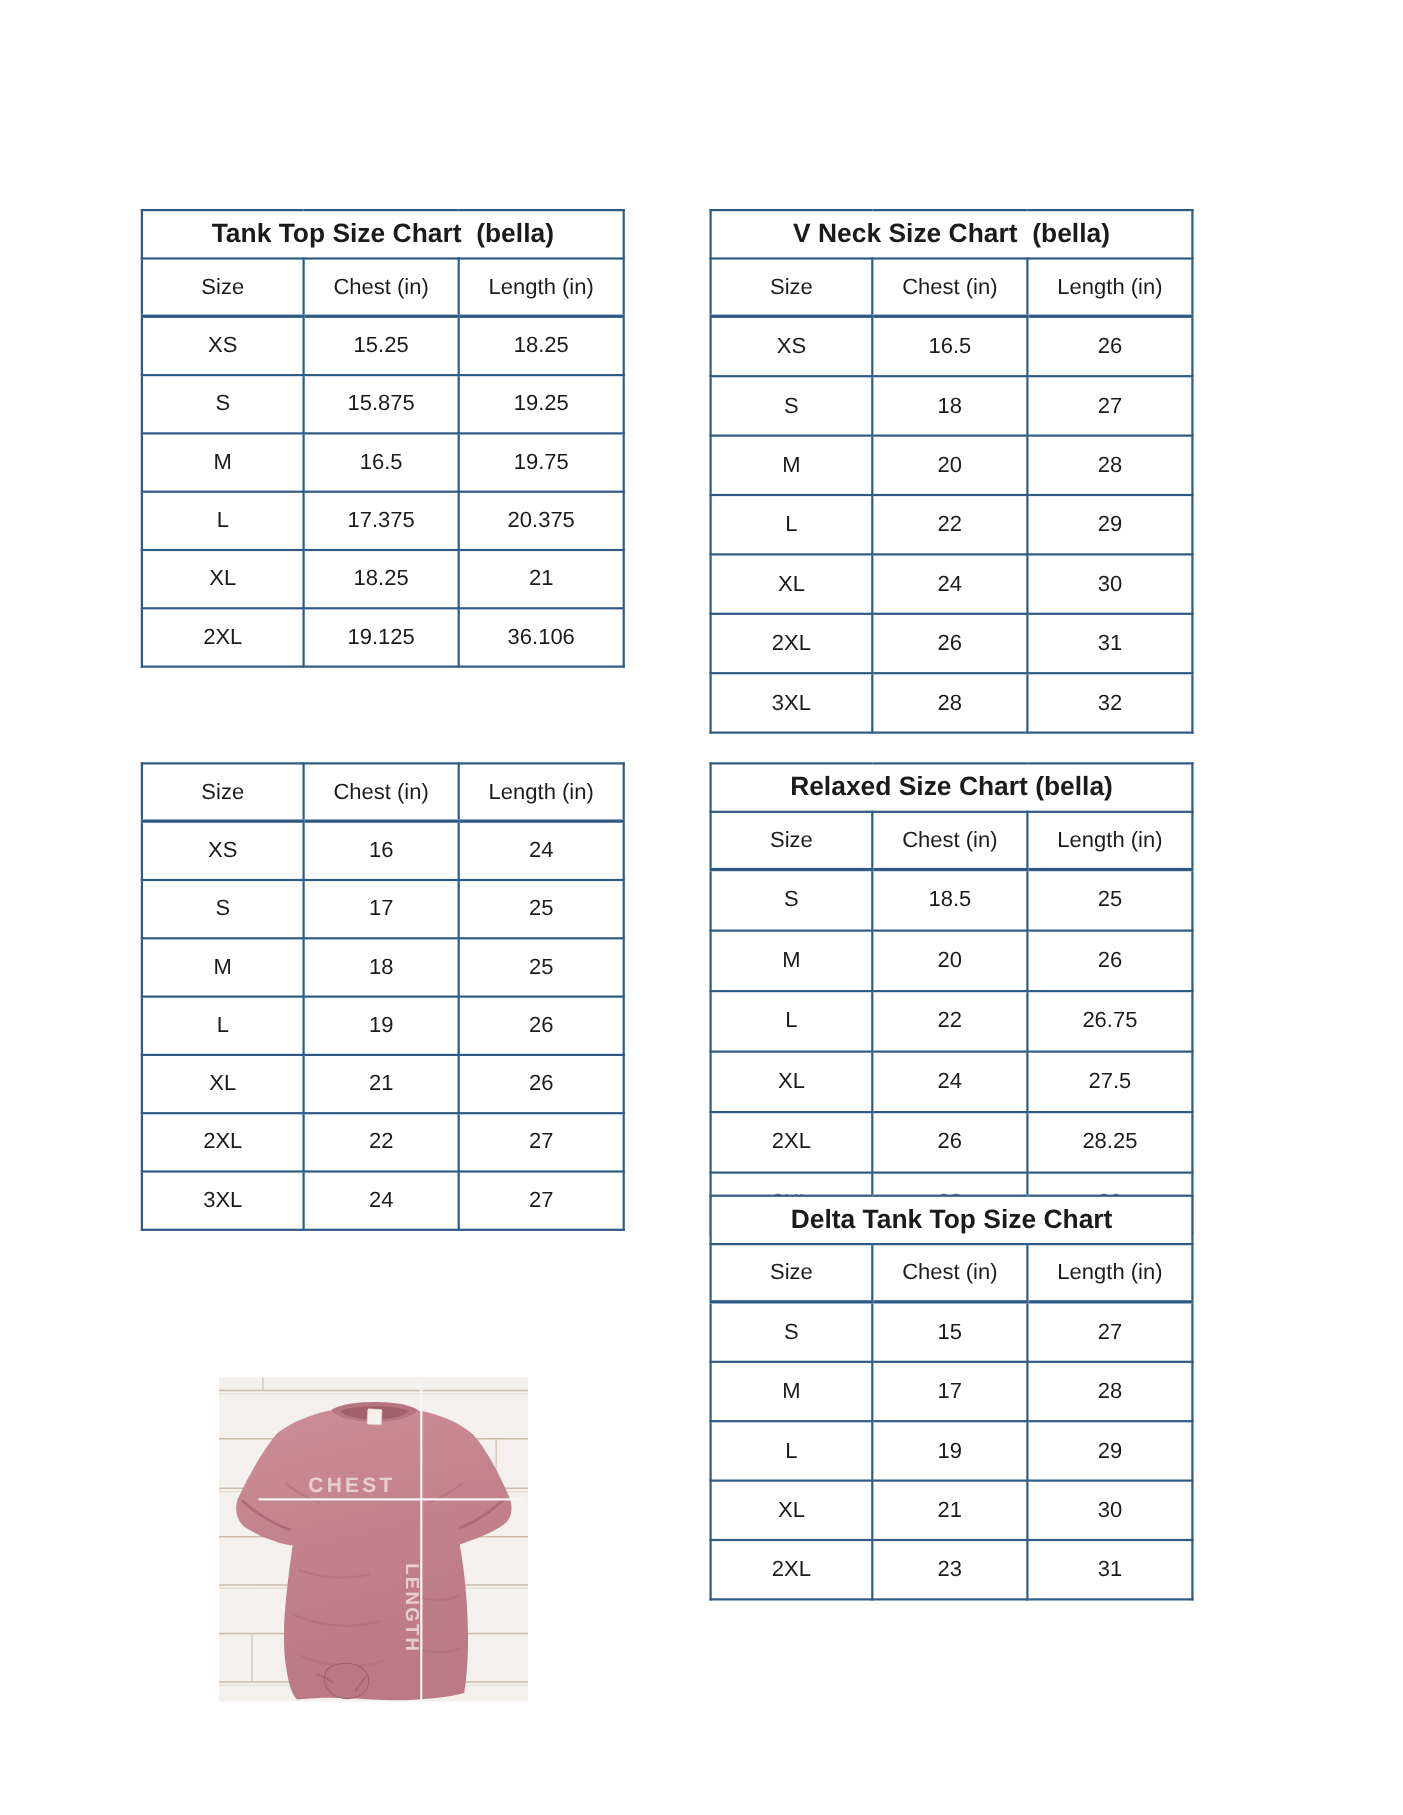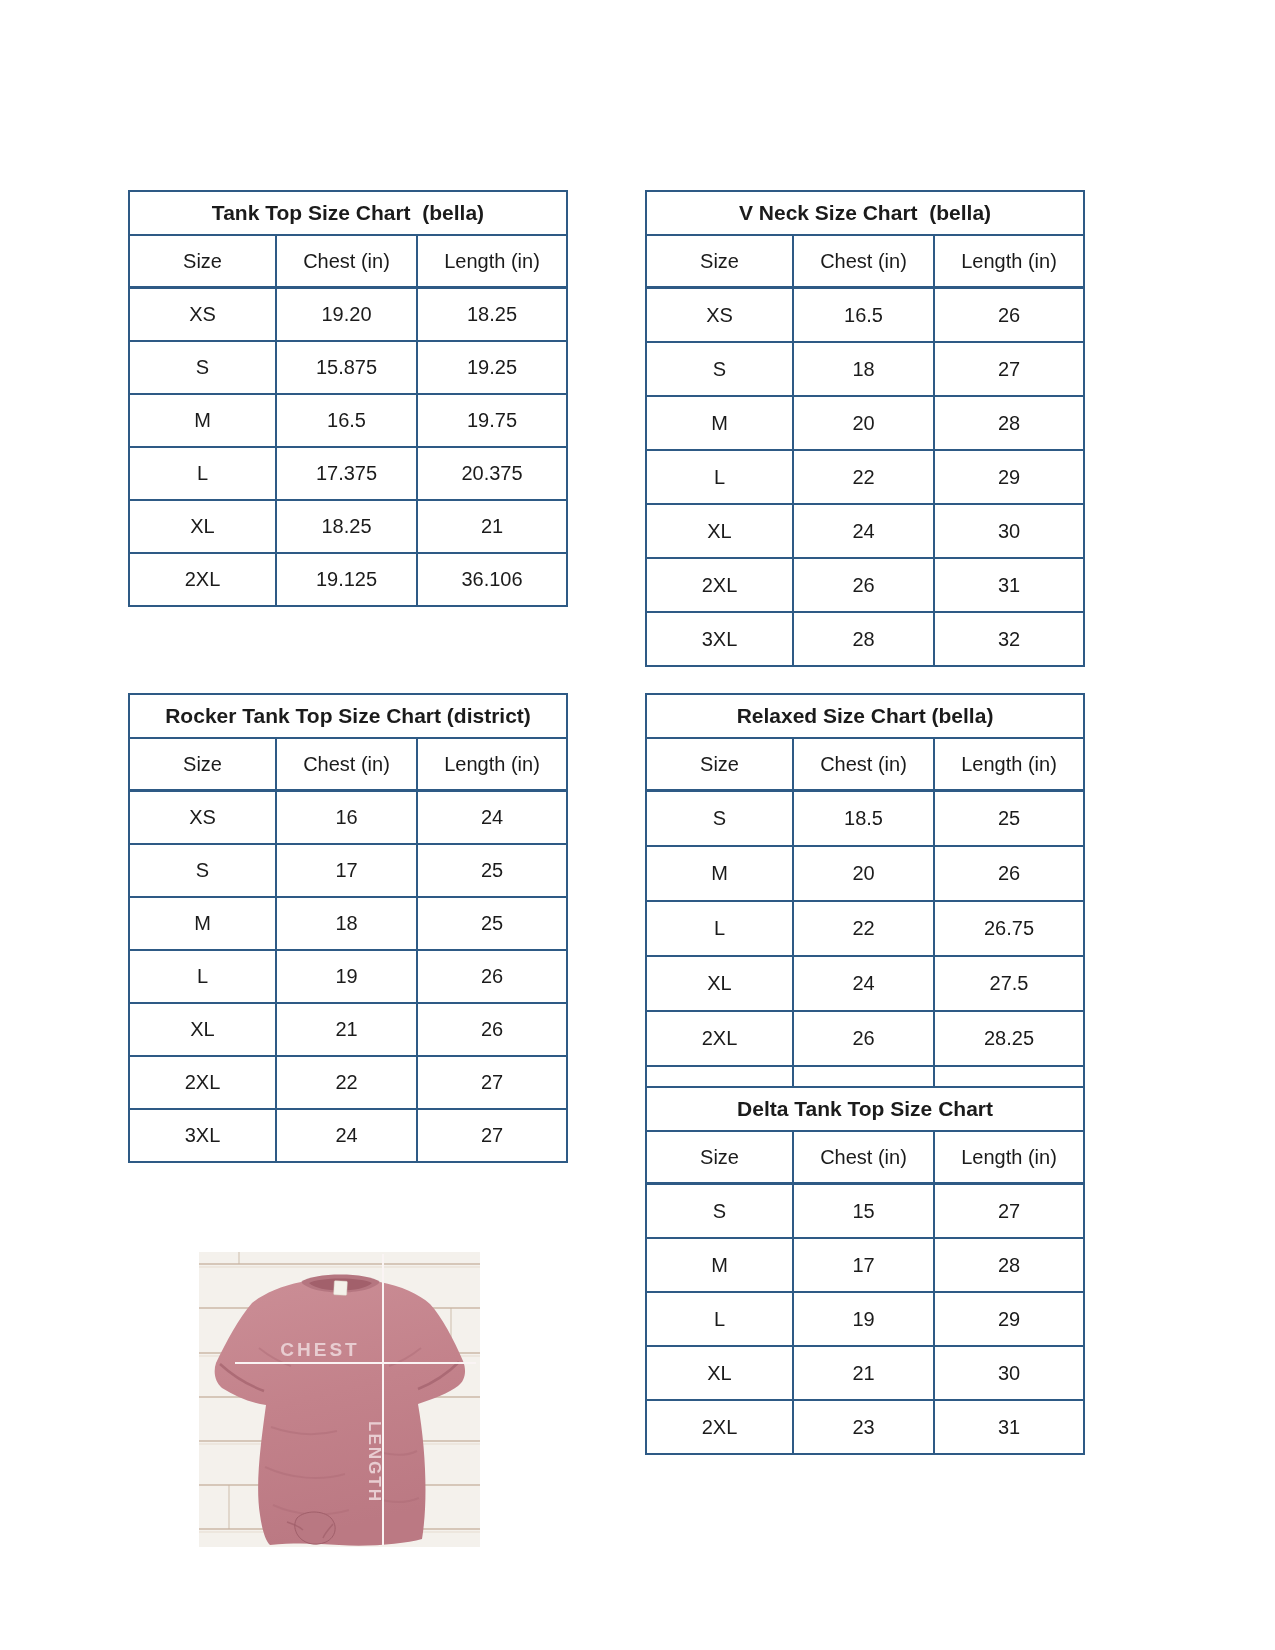--- a/index.html
+++ b/index.html
@@ -10,21 +10,21 @@
   .tbl-host{position:absolute;}
   table.sz{
     border-collapse:collapse;table-layout:fixed;width:438px;
     background:#ffffff;
   }
   table.sz th,table.sz td{
     border:2px solid #2e5a85;text-align:center;vertical-align:middle;
     padding:0;font-size:20px;font-weight:400;color:#1b1b1b;
   }
   table.sz th.title{
-    font-size:21px;font-weight:700;height:42px;white-space:pre-wrap;
+    font-size:24px;font-weight:700;height:42px;white-space:pre-wrap;
     border-bottom-width:2px;
   }
   table.sz tr.hdr th{height:50px;border-bottom-width:3px;margin-top:48px;}
   table.sz td{height:var(--rh,51px);}
   
   figure.shirt-photo{
     position:absolute;left:176px;top:1252px;width:281px;height:295px;margin:0;padding-left:23px;
   }
   figure.shirt-photo svg{display:block;width:281px;height:295px;}
 </style>
@@ -42,21 +42,21 @@
         <tr>
           <th colspan="3" class="title">Tank Top Size Chart  (bella)</th>
         </tr>
         <tr class="hdr">
           <th>Size</th>
           <th>Chest (in)</th>
           <th>Length (in)</th>
         </tr>
         <tr>
           <td>XS</td>
-          <td>19.20</td>
+          <td>15.25</td>
           <td>18.25</td>
         </tr>
         <tr>
           <td>S</td>
           <td>15.875</td>
           <td>19.25</td>
         </tr>
         <tr>
           <td>M</td>
           <td>16.5</td>
@@ -137,23 +137,20 @@
   </div>
 
 <div class="tbl-host" style="left:128px;top:693px;--rh:51px">
     <table class="sz">
       <colgroup>
         <col style="width: 147px;">
         <col style="width: 141px;">
         <col style="width: 150px;">
       </colgroup>
       <tbody>
-        <tr>
-          <th colspan="3" class="title">Rocker Tank Top Size Chart (district)</th>
-        </tr>
         <tr class="hdr">
           <th>Size</th>
           <th>Chest (in)</th>
           <th>Length (in)</th>
         </tr>
         <tr>
           <td>XS</td>
           <td>16</td>
           <td>24</td>
         </tr>

